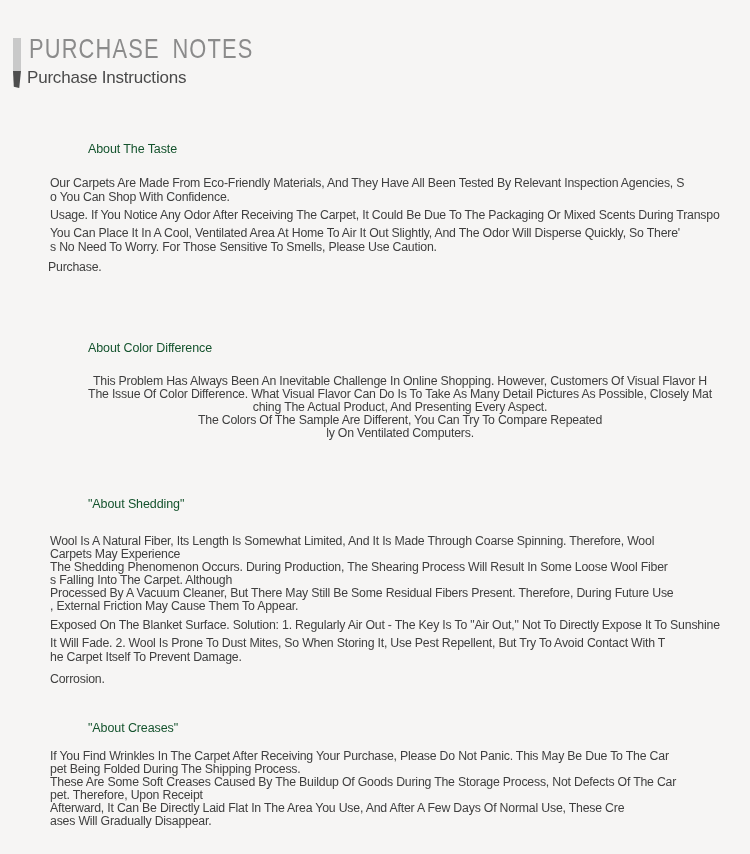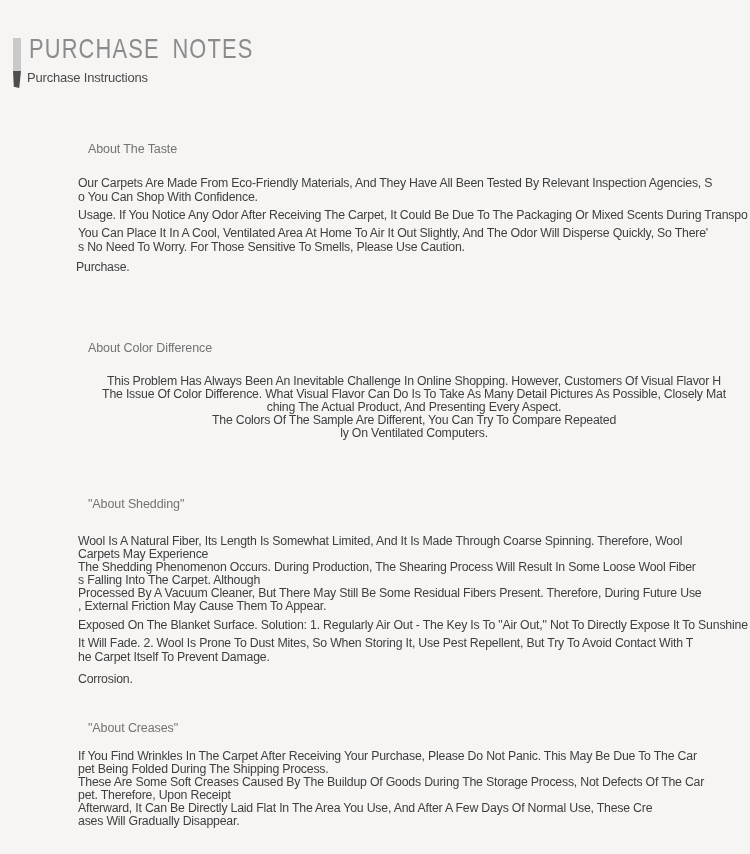--- a/index.html
+++ b/index.html
@@ -43,35 +43,35 @@
     word-spacing: 7px;
     white-space: nowrap;
     transform: scaleX(0.78);
     transform-origin: 0 50%;
   }
   .page-subtitle {
     position: absolute;
     left: 27px; top: 70px;
     height: 16px;
     line-height: 16px;
-    font-size: 13px;
+    font-size: 17px;
     color: #4a4a4a;
     letter-spacing: -0.2px;
     white-space: nowrap;
   }
   
   .sec-heading {
     position: absolute;
     left: 88px;
     margin: 0;
     font-size: 12.5px;
     font-weight: normal;
     line-height: 14px;
     height: 14px;
-    color: #737373;
+    color: #14532d;
     letter-spacing: -0.1px;
     white-space: nowrap;
   }
   .h-s0 { top: 142px; }
   .h-s1 { top: 341px; }
   .h-s2 { top: 497px; }
   .h-s3 { top: 721px; }
 
   .para {
     position: absolute;
@@ -79,21 +79,20 @@
     right: 0;
     overflow: hidden;
   }
   .tline {
     font-size: 12.3px;
     color: #3f3f3f;
     letter-spacing: -0.2px;
     white-space: nowrap;
     line-height: 13px;
     height: 13px;
-    margin-left: 28px;
   }
   .lh14 .tline { line-height: 14px; height: 14px; }
 
   .s0p0 { top: 176px; }
   .s0p1 { top: 208px; }
   .s0p2 { top: 226px; }
   .s0p3 { top: 260px; left: 48px; }
 
   .s1p0 { top: 375px; text-align: center; }
 

